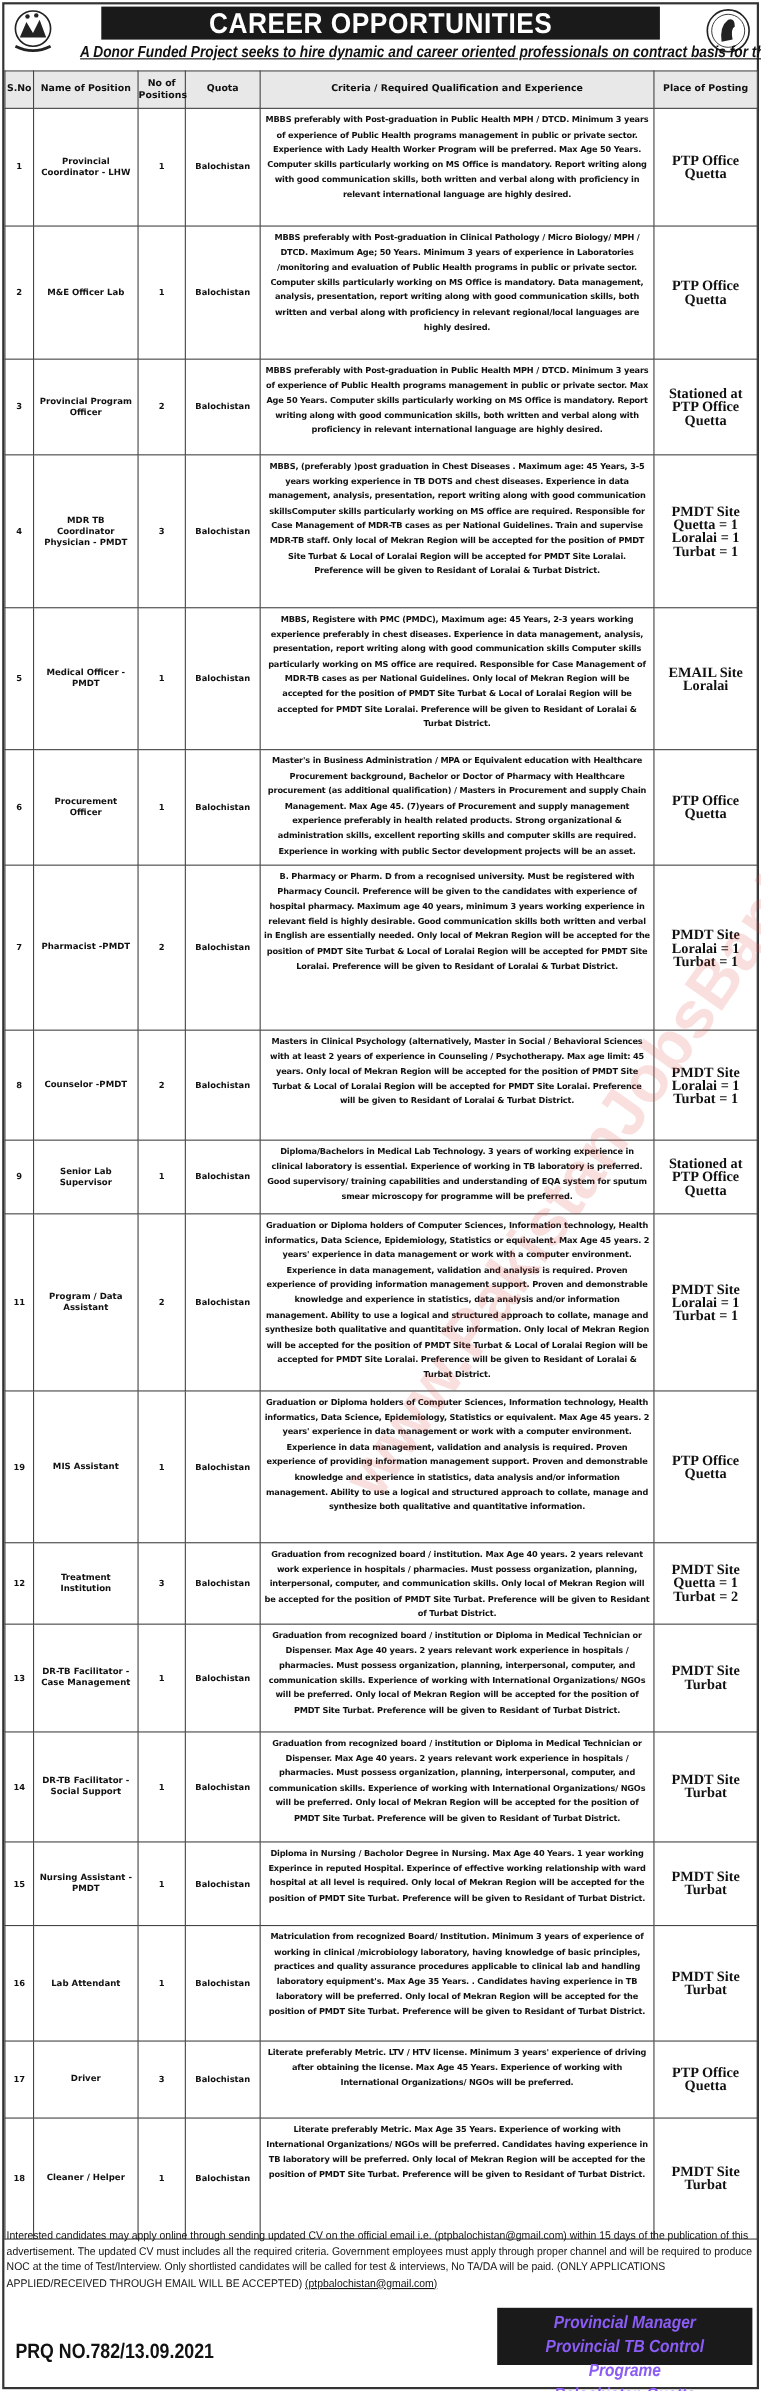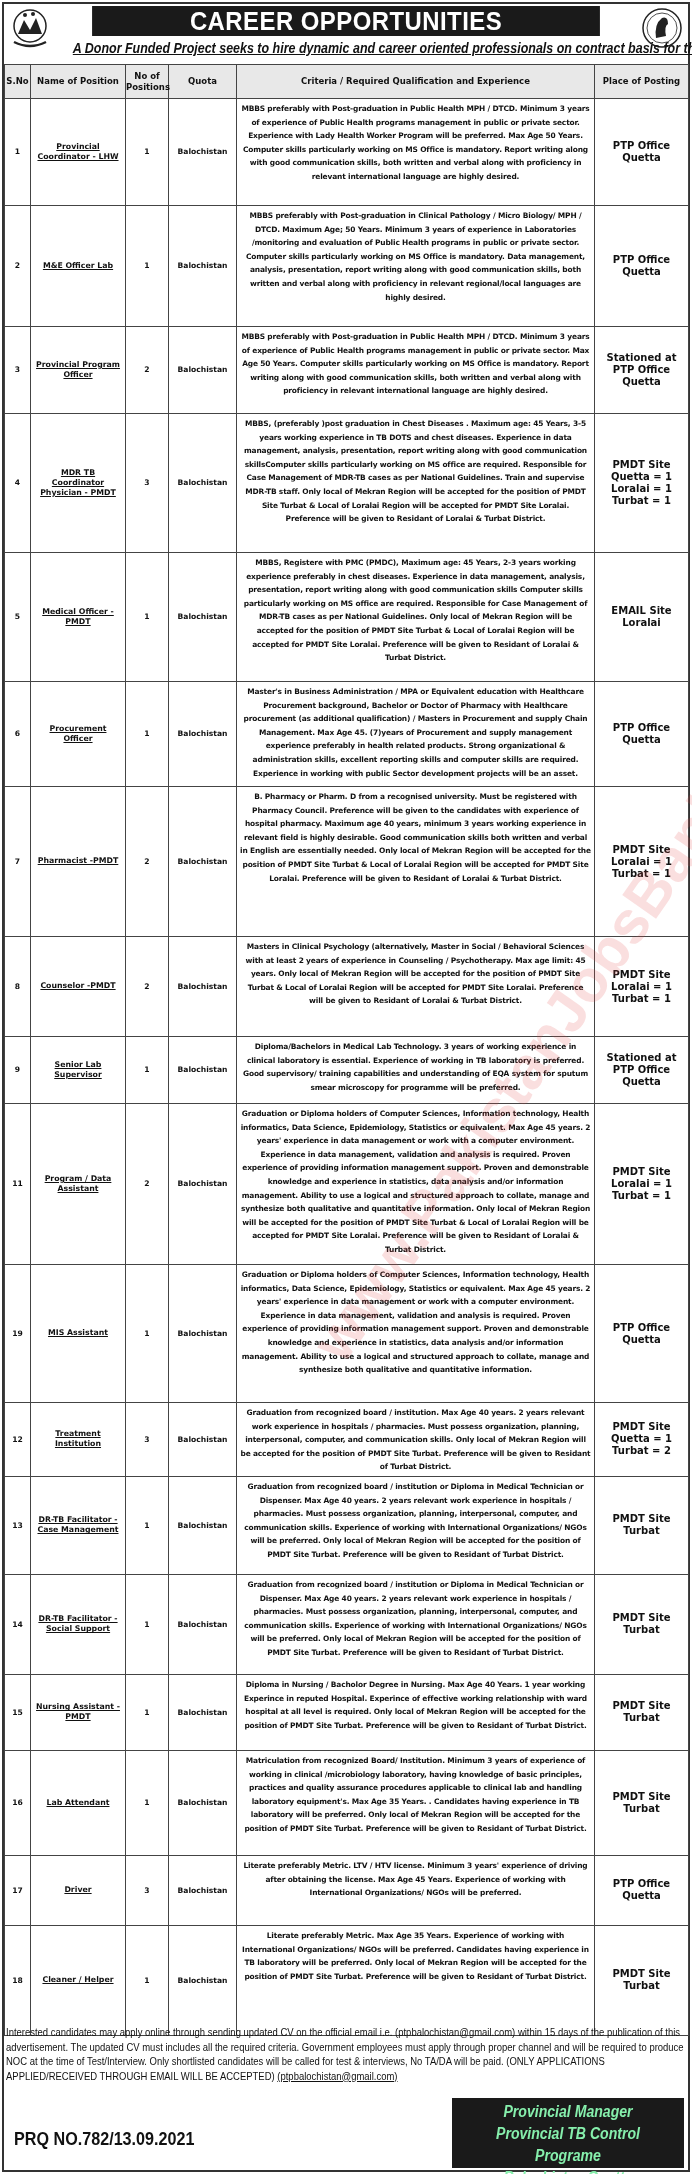--- a/index.html
+++ b/index.html
@@ -10,26 +10,26 @@
   .logo-left { left: 8px; }
   .logo-right { right: 8px; }
   .title-bar { position: absolute; left: 70px; top: 6px; width: 552px; height: 30px; background: #1a1a1a; color: #fff;
      font-family: "Liberation Sans", sans-serif; font-weight: bold; font-size: 26px; text-align: center; line-height: 30px; letter-spacing: 0.5px; transform: scaleX(0.92); }
   .subtitle { position: absolute; left: 28px; top: 40px; width: 640px; font-size: 14.5px; font-style: italic; font-weight: bold; text-decoration: underline; text-align: center; transform: scaleX(0.86); white-space: nowrap; transform-origin: center; }
   table { position: absolute; left: 4px; top: 64px; width: 684px; border-collapse: collapse; table-layout: fixed; border-radius: 26px; }
   th, td { border: 1.5px solid #444; font-family: "DejaVu Sans", sans-serif; }
   th { background: #e8e8e8; font-size: 8.5px; font-weight: bold; height: 34px; text-align: center; vertical-align: middle; line-height: 1.25; }
   td { font-size: 7.6px; font-weight: bold; vertical-align: middle; text-align: center; line-height: 1.3; }
   td.crit { text-align: center; vertical-align: top; padding: 3px 3px 2px 3px; font-size: 7.45px; line-height: 13.6px; letter-spacing: -0.15px; font-weight: bold; }
-  td.post { white-space: pre-line; font-size: 10px; line-height: 12px; padding: 0 2px; }
-  td.name { padding: 0 3px; font-size: 7.8px; text-decoration: underline; }
+  td.post { white-space: pre-line; font-size: 13px; line-height: 12px; padding: 0 2px; font-family: Liberation Serif, serif; }
+  td.name { padding: 0 3px; font-size: 7.8px; }
   .footer-text { position: absolute; left: 6px; top: 2026px; width: 682px; font-size: 10.2px; line-height: 14.5px; transform: scaleX(0.93); transform-origin: left top; width: 733px; }
   .footer-text .email { text-decoration: underline; }
   .prq { position: absolute; left: 14px; top: 2128px; font-size: 19px; font-weight: bold; transform: scaleX(0.85); transform-origin: left top; }
-  .signature { position: absolute; left: 452px; top: 2098px; width: 232px; height: 70px; background: #1a1a1a; color: #86efac; text-align: center;
+  .signature { position: absolute; left: 452px; top: 2098px; width: 232px; height: 52px; background: #1a1a1a; color: #8b5cf6; text-align: center;
      font-style: italic; font-weight: bold; font-size: 16px; line-height: 22px; padding-top: 3px; }
   .signature span { display: block; transform: scaleX(0.88); }
   .watermark { position: absolute; left: 150px; top: 980px; font-size: 60px; color: rgba(230,80,80,0.18); transform: rotate(-55deg); font-weight: bold; pointer-events: none; white-space: nowrap; }
 </style>
 </head>
 <body>
 
 <div class="frame"></div>
 
 <div class="logo logo-left">

